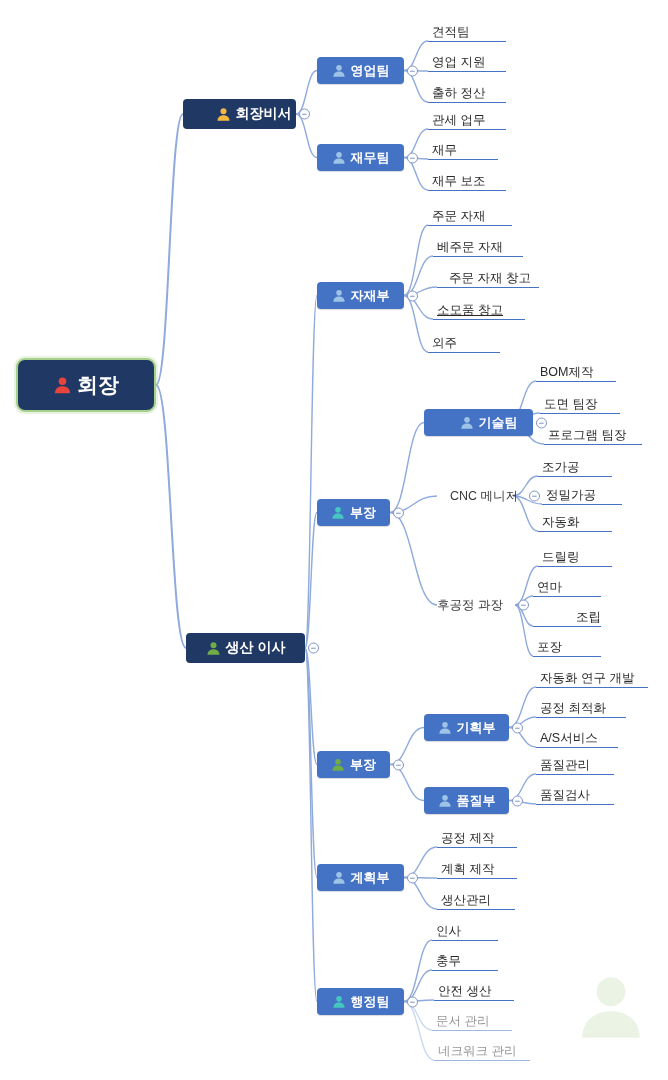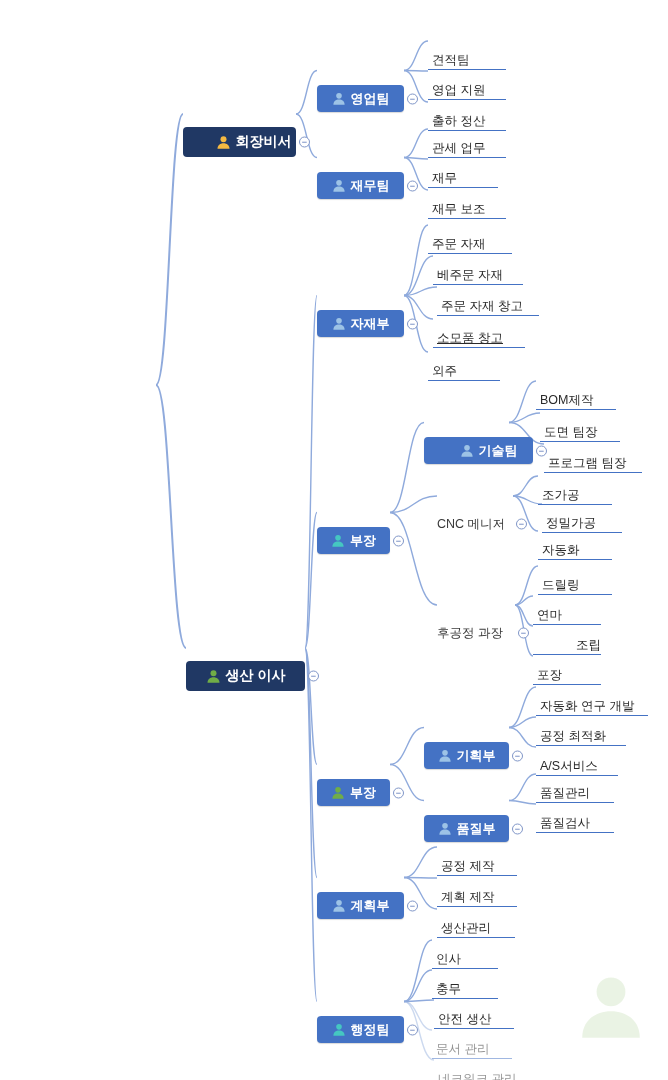--- a/index.html
+++ b/index.html
@@ -2,21 +2,21 @@
 <html style="--root-bg: #1f3864; --root-border: #a8d08d; --level1-bg: #203864; --branch-bg: #4472c4; --node-text: #ffffff; --plain-text: #3a3a3a; --leaf-text: #2a2a2a; --connector: #8faadc; --leaf-underline: #4472c4; --collapse: #8096c8;"><head>
 <meta charset="utf-8">
 <title>Mind Map</title>
 <style>
   * { margin:0; padding:0; box-sizing:border-box; }
   html,body { background:#ffffff; }
   body { font-family:"Liberation Sans","DejaVu Sans",sans-serif; }
   .stage { position:relative; width:668px; height:1080px; background:#fff; overflow:hidden; }
   #connectors { position:absolute; left:0; top:0; width:668px; height:1080px; }
   #node-layer { position:absolute; left:0; top:0; width:668px; height:1080px; }
-  .node { position:absolute; display:flex; align-items:center; justify-content:center; gap:5px; white-space:nowrap;margin-top:28px; }
+  .node { position:absolute; display:flex; align-items:center; justify-content:center; gap:5px; white-space:nowrap; }
   .node .lbl { pointer-events:none; }
   .node.root {
     background:var(--root-bg); border:2px solid var(--root-border); border-radius:9px;
     color:var(--node-text); font-weight:bold; font-size:21px;
     box-shadow:0 0 0 2px rgba(168,208,141,0.25);
   }
   .node.level1 {
     background:var(--level1-bg); border-radius:4px;
     color:var(--node-text); font-weight:bold; font-size:14px;
   }
@@ -98,20 +98,29 @@
       <path d="M 404 1001.5 C 418 1001.5 418 970 432 970" fill="none" stroke="#8faadc" stroke-width="1.4"></path>
       <path d="M 404 1001.5 C 419 1001.5 419 1000 434 1000" fill="none" stroke="#8faadc" stroke-width="1.4"></path>
       <path d="M 404 1001.5 C 418 1001.5 418 1030 432 1030" fill="none" stroke="#8faadc" stroke-width="1.4" opacity="0.45"></path>
       <path d="M 404 1001.5 C 419 1001.5 419 1060 434 1060" fill="none" stroke="#8faadc" stroke-width="1.4" opacity="0.45"></path>
     </svg>
   <div id="watermark" style="left: 575px; top: 972px; width: 72px; height: 72px; opacity: 0.14;"><svg viewBox="0 0 16 16">
         <circle cx="8" cy="4.4" r="3.2" fill="#70ad47"></circle>
         <path d="M1.6 14.6 C1.6 10.9 4.4 8.7 8 8.7 C11.6 8.7 14.4 10.9 14.4 14.6 Z" fill="#70ad47"></path>
       </svg></div>
   <div id="node-layer">
+      <div class="node root" style="left: 16px; top: 358px; width: 140px; height: 54px;">
+        <span class="person">
+          <svg viewBox="0 0 16 16">
+            <circle cx="8" cy="4.4" r="3.2" fill="#e8433c"></circle>
+            <path d="M1.6 14.6 C1.6 10.9 4.4 8.7 8 8.7 C11.6 8.7 14.4 10.9 14.4 14.6 Z" fill="#e8433c"></path>
+          </svg>
+        </span>
+        <span class="lbl">회장</span>
+      </div>
       <div class="node level1" style="left: 183px; top: 99px; width: 113px; height: 30px; padding-left: 28px;">
         <span class="person">
           <svg viewBox="0 0 16 16">
             <circle cx="8" cy="4.4" r="3.2" fill="#f5b942"></circle>
             <path d="M1.6 14.6 C1.6 10.9 4.4 8.7 8 8.7 C11.6 8.7 14.4 10.9 14.4 14.6 Z" fill="#f5b942"></path>
           </svg>
         </span>
         <span class="lbl">회장비서</span>
         <span class="collapse">−</span>
       </div>
@@ -172,21 +181,21 @@
         </span>
         <span class="lbl">자재부</span>
         <span class="collapse">−</span>
       </div>
       <div class="node leaf" style="left: 428px; top: 208px; width: 84px; height: 18px;">
         <span class="lbl">주문 자재</span>
       </div>
       <div class="node leaf" style="left: 433px; top: 239px; width: 90px; height: 18px;">
         <span class="lbl">베주문 자재</span>
       </div>
-      <div class="node leaf" style="left: 437px; top: 270px; width: 102px; height: 18px;">
+      <div class="node leaf" style="left: 437px; top: 270px; width: 102px; height: 18px; justify-content: center;">
         <span class="lbl">주문 자재 창고</span>
       </div>
       <div class="node leaf" style="left: 433px; top: 302px; width: 92px; height: 18px; text-decoration: underline;">
         <span class="lbl">소모품 창고</span>
       </div>
       <div class="node leaf" style="left: 428px; top: 335px; width: 72px; height: 18px;">
         <span class="lbl">외주</span>
       </div>
       <div class="node branch" style="left: 317px; top: 499px; width: 73px; height: 27px;">
         <span class="person">
@@ -210,21 +219,21 @@
       </div>
       <div class="node leaf" style="left: 536px; top: 364px; width: 80px; height: 18px;">
         <span class="lbl">BOM제작</span>
       </div>
       <div class="node leaf" style="left: 540px; top: 396px; width: 80px; height: 18px;">
         <span class="lbl">도면 팀장</span>
       </div>
       <div class="node leaf" style="left: 544px; top: 427px; width: 98px; height: 18px;">
         <span class="lbl">프로그램 팀장</span>
       </div>
-      <div class="node textnode" style="left: 437px; top: 487px; width: 76px; height: 18px;">
+      <div class="node textnode" style="left: 450px; top: 487px; width: 76px; height: 18px;">
         <span class="lbl">CNC 메니저</span>
         <span class="collapse">−</span>
       </div>
       <div class="node leaf" style="left: 538px; top: 459px; width: 74px; height: 18px;">
         <span class="lbl">조가공</span>
       </div>
       <div class="node leaf" style="left: 542px; top: 487px; width: 80px; height: 18px;">
         <span class="lbl">정밀가공</span>
       </div>
       <div class="node leaf" style="left: 538px; top: 514px; width: 74px; height: 18px;">

